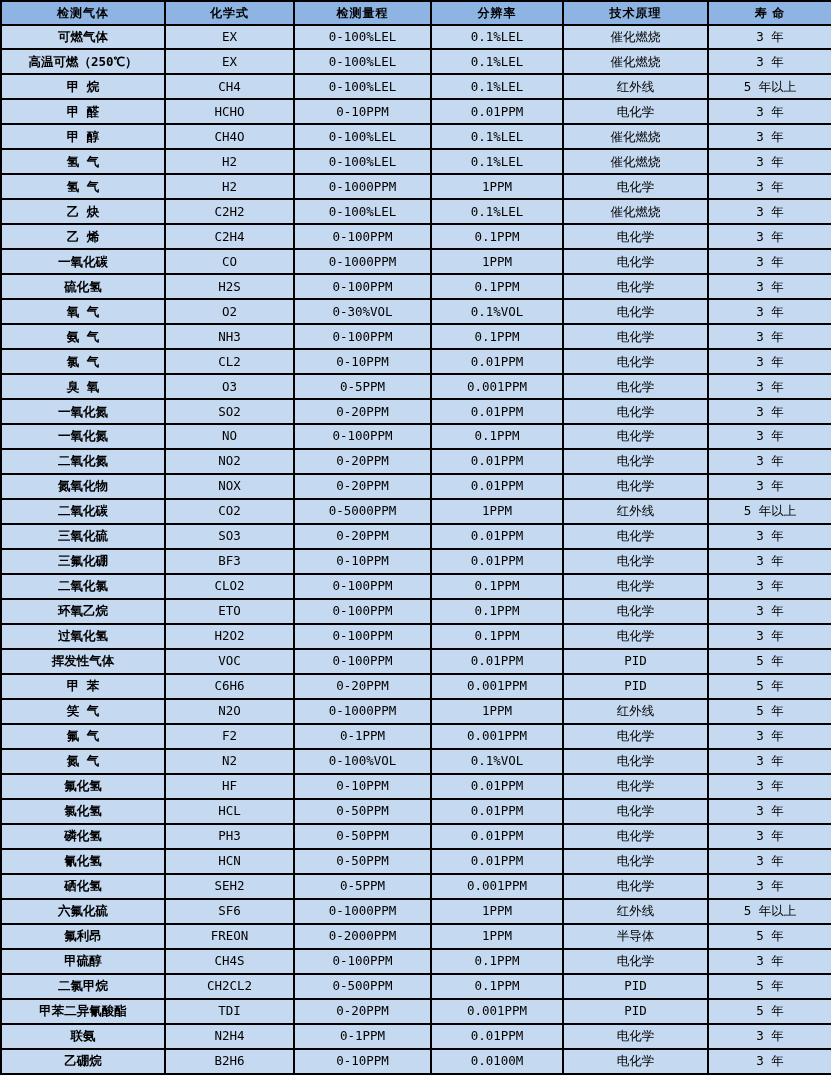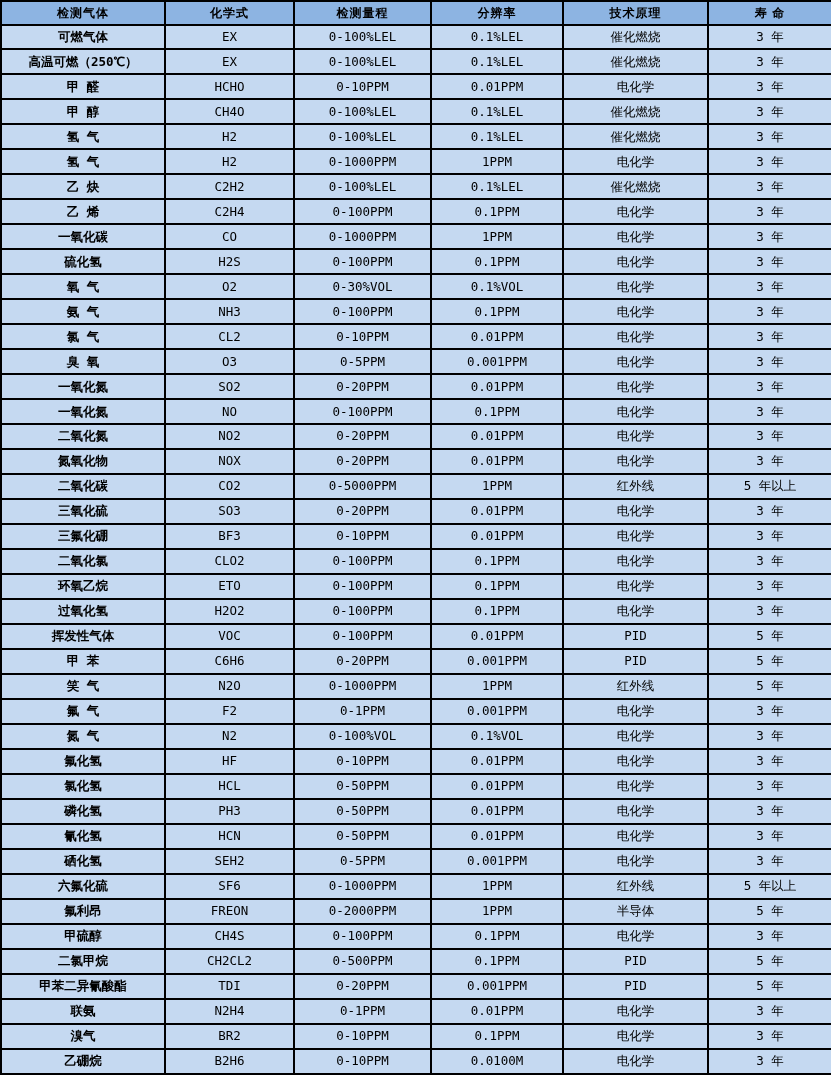--- a/index.html
+++ b/index.html
@@ -86,20 +86,28 @@
       </tr>
       <tr>
         <td class="col-gas">高温可燃（250℃）</td>
         <td class="col-formula">EX</td>
         <td class="col-range">0-100%LEL</td>
         <td class="col-resolution">0.1%LEL</td>
         <td class="col-principle">催化燃烧</td>
         <td class="col-lifespan">3 年</td>
       </tr>
       <tr>
+        <td class="col-gas">甲  烷</td>
+        <td class="col-formula">CH4</td>
+        <td class="col-range">0-100%LEL</td>
+        <td class="col-resolution">0.1%LEL</td>
+        <td class="col-principle">红外线</td>
+        <td class="col-lifespan">5 年以上</td>
+      </tr>
+      <tr>
         <td class="col-gas">甲  醛</td>
         <td class="col-formula">HCHO</td>
         <td class="col-range">0-10PPM</td>
         <td class="col-resolution">0.01PPM</td>
         <td class="col-principle">电化学</td>
         <td class="col-lifespan">3 年</td>
       </tr>
       <tr>
         <td class="col-gas">甲  醇</td>
         <td class="col-formula">CH4O</td>
@@ -390,28 +398,20 @@
       </tr>
       <tr>
         <td class="col-gas">联氨</td>
         <td class="col-formula">N2H4</td>
         <td class="col-range">0-1PPM</td>
         <td class="col-resolution">0.01PPM</td>
         <td class="col-principle">电化学</td>
         <td class="col-lifespan">3 年</td>
       </tr>
       <tr>
-        <td class="col-gas">溴气</td>
-        <td class="col-formula">BR2</td>
-        <td class="col-range">0-10PPM</td>
-        <td class="col-resolution">0.1PPM</td>
-        <td class="col-principle">电化学</td>
-        <td class="col-lifespan">3 年</td>
-      </tr>
-      <tr>
         <td class="col-gas">乙硼烷</td>
         <td class="col-formula">B2H6</td>
         <td class="col-range">0-10PPM</td>
         <td class="col-resolution">0.0100M</td>
         <td class="col-principle">电化学</td>
         <td class="col-lifespan">3 年</td>
       </tr>
     </tbody>
 </table>
 

